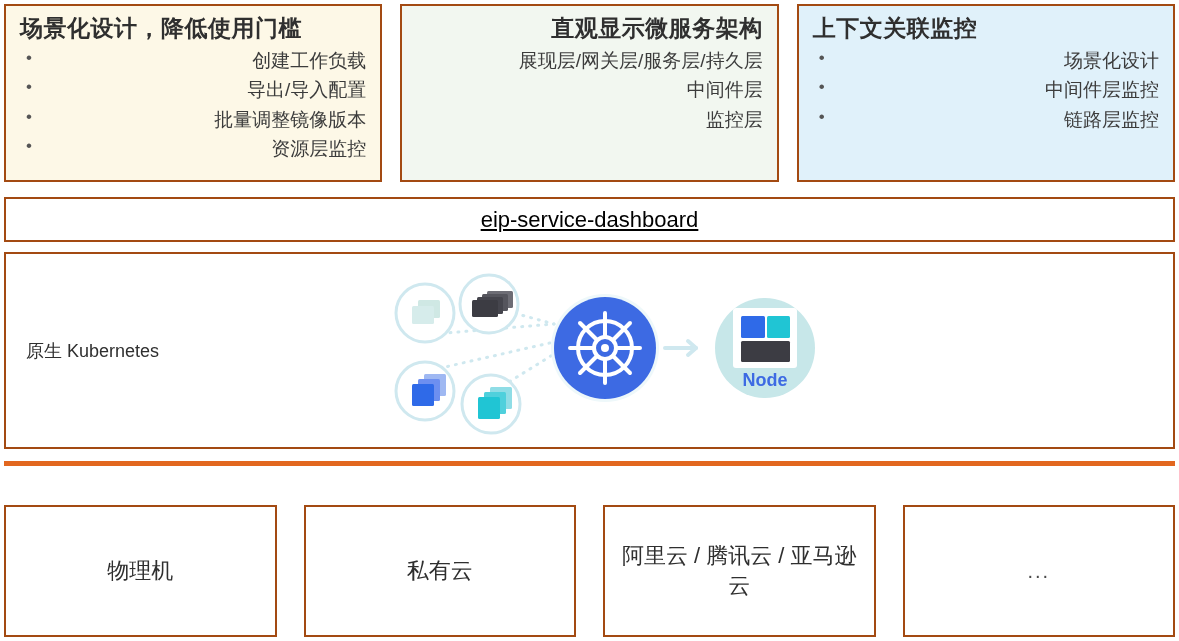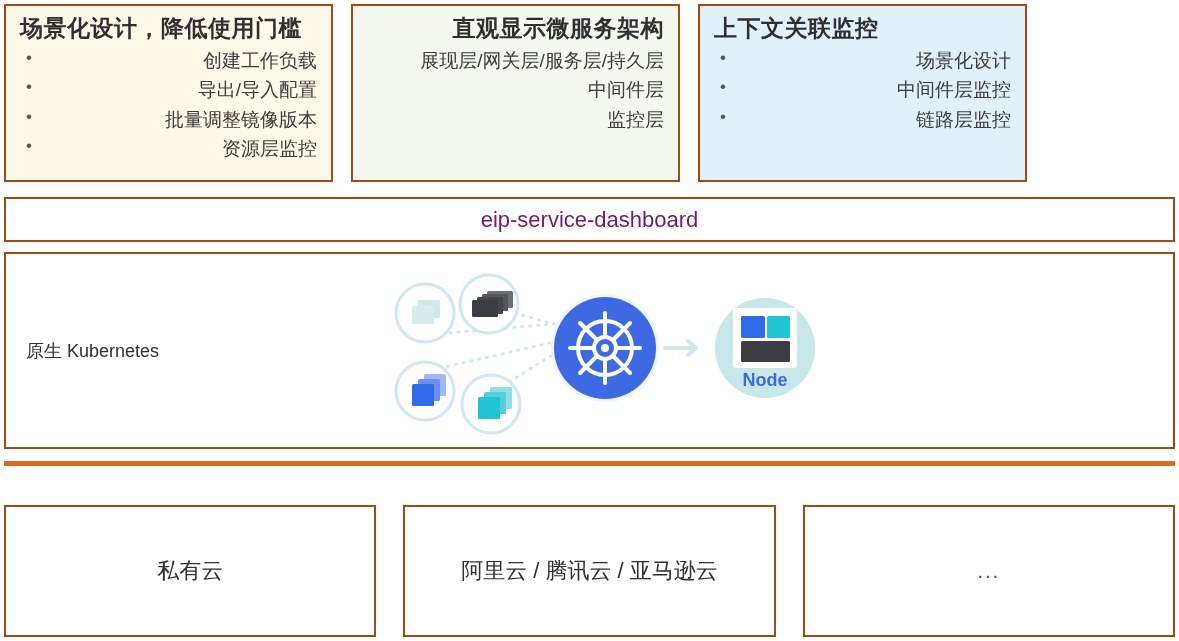--- a/index.html
+++ b/index.html
@@ -14,21 +14,21 @@
     color: #333333;
     overflow: hidden;
     position: relative;
   }
 
   
   .cards-row {
     position: absolute;
     left: 4px;
     top: 4px;
-    width: 1023px;
+    width: 1171px;
     height: 178px;
     display: flex;
     gap: 18px;
   }
   .feature-card {
     flex: 1 1 0;
     border: 2px solid #a34a12;
     box-sizing: border-box;
     padding: 8px 14px 6px 14px;
     overflow: hidden;
@@ -82,21 +82,22 @@
     height: 45px;
     border: 2px solid #a34a12;
     box-sizing: border-box;
     background: #ffffff;
     display: flex;
     align-items: center;
     justify-content: center;
   }
   .dashboard-bar .label {
     font-size: 22px;
-    color: #701a75;
+    color: #000000;
+    text-decoration: underline;
   }
 
   
   .k8s-panel {
     position: absolute;
     left: 4px;
     top: 252px;
     width: 1171px;
     height: 197px;
     border: 2px solid #a34a12;
@@ -273,20 +274,23 @@
       <text x="391" y="124" text-anchor="middle" font-family="Liberation Sans, sans-serif" font-size="18" font-weight="bold" fill="#3d6ae3">Node</text>
     </g>
 
   </svg>
 </div>
 
 <div class="divider"></div>
 
 <div class="infra-row">
   <div class="infra-box">
+    <span class="infra-label">物理机</span>
+  </div>
+  <div class="infra-box">
     <span class="infra-label">私有云</span>
   </div>
   <div class="infra-box">
     <span class="infra-label">阿里云 / 腾讯云 / 亚马逊云</span>
   </div>
   <div class="infra-box">
     <span class="infra-label ellipsis">...</span>
   </div>
 </div>
 

